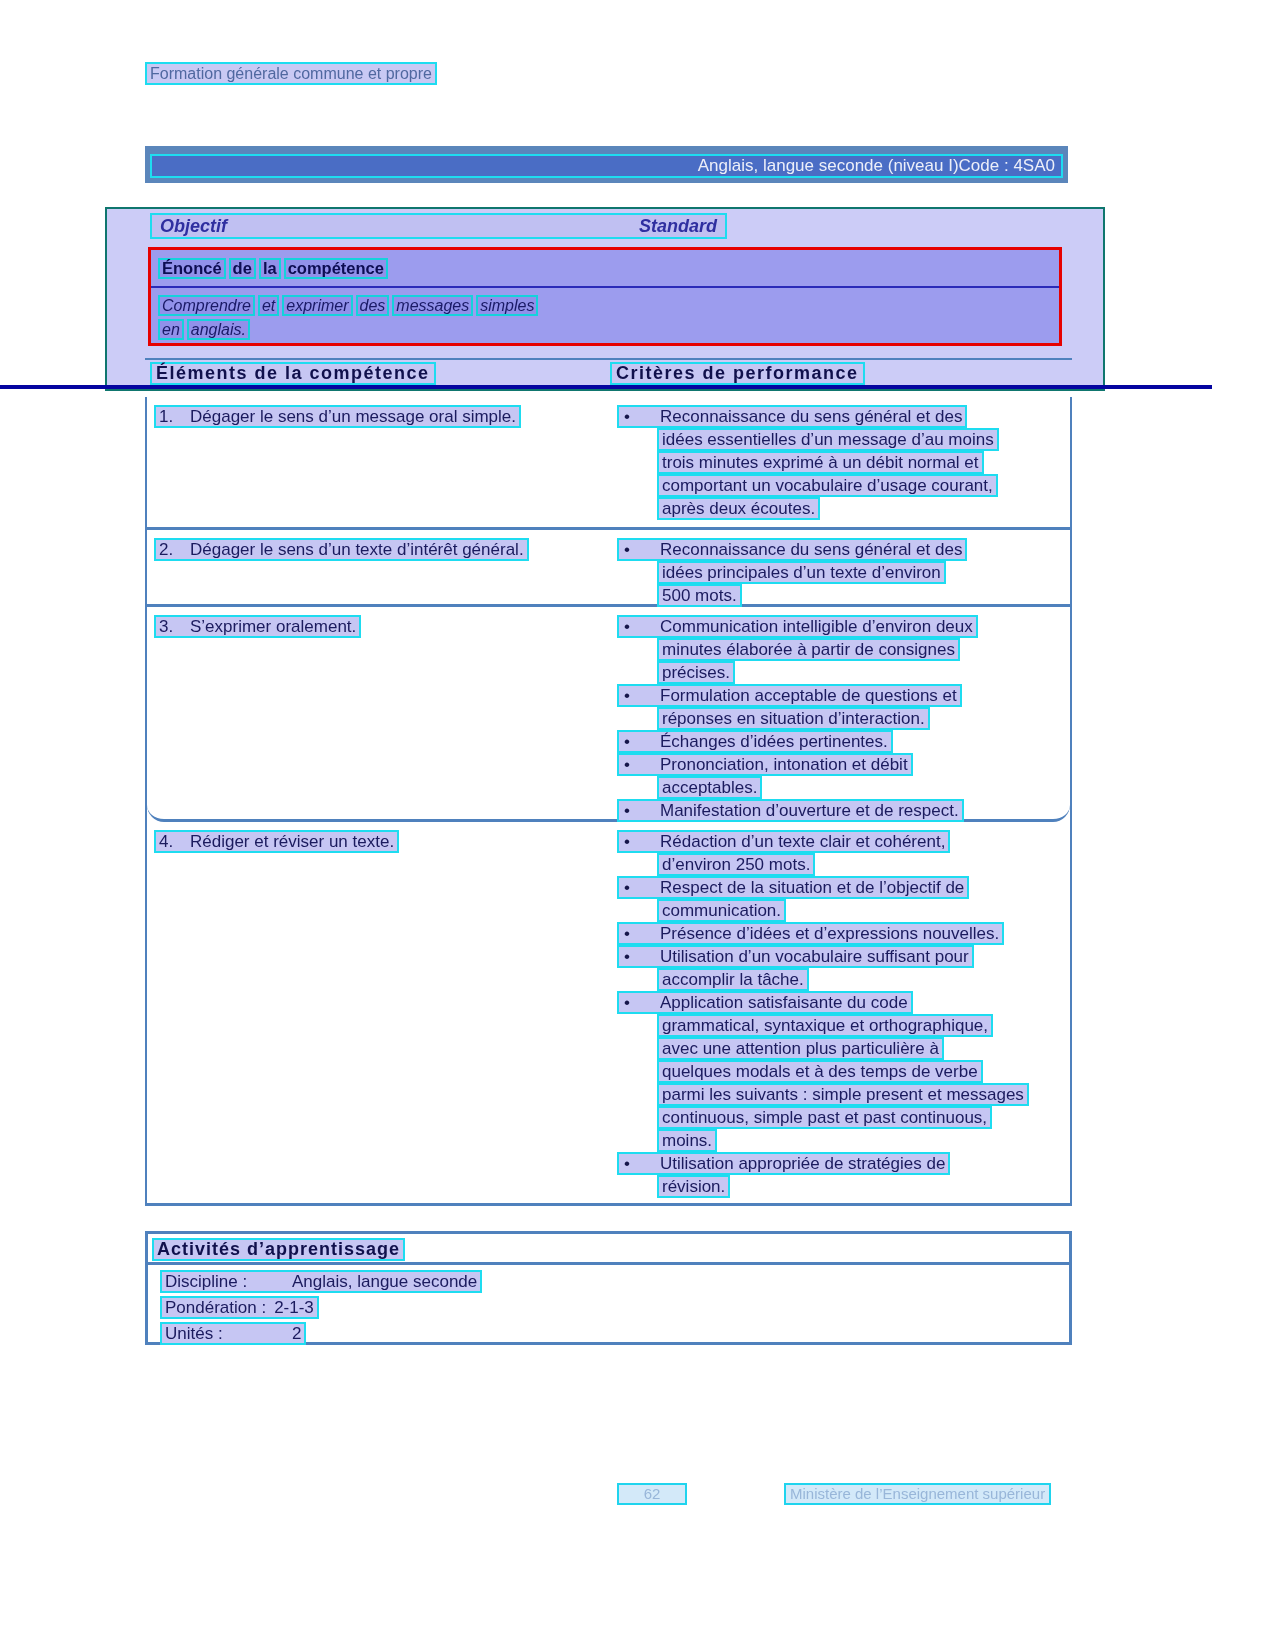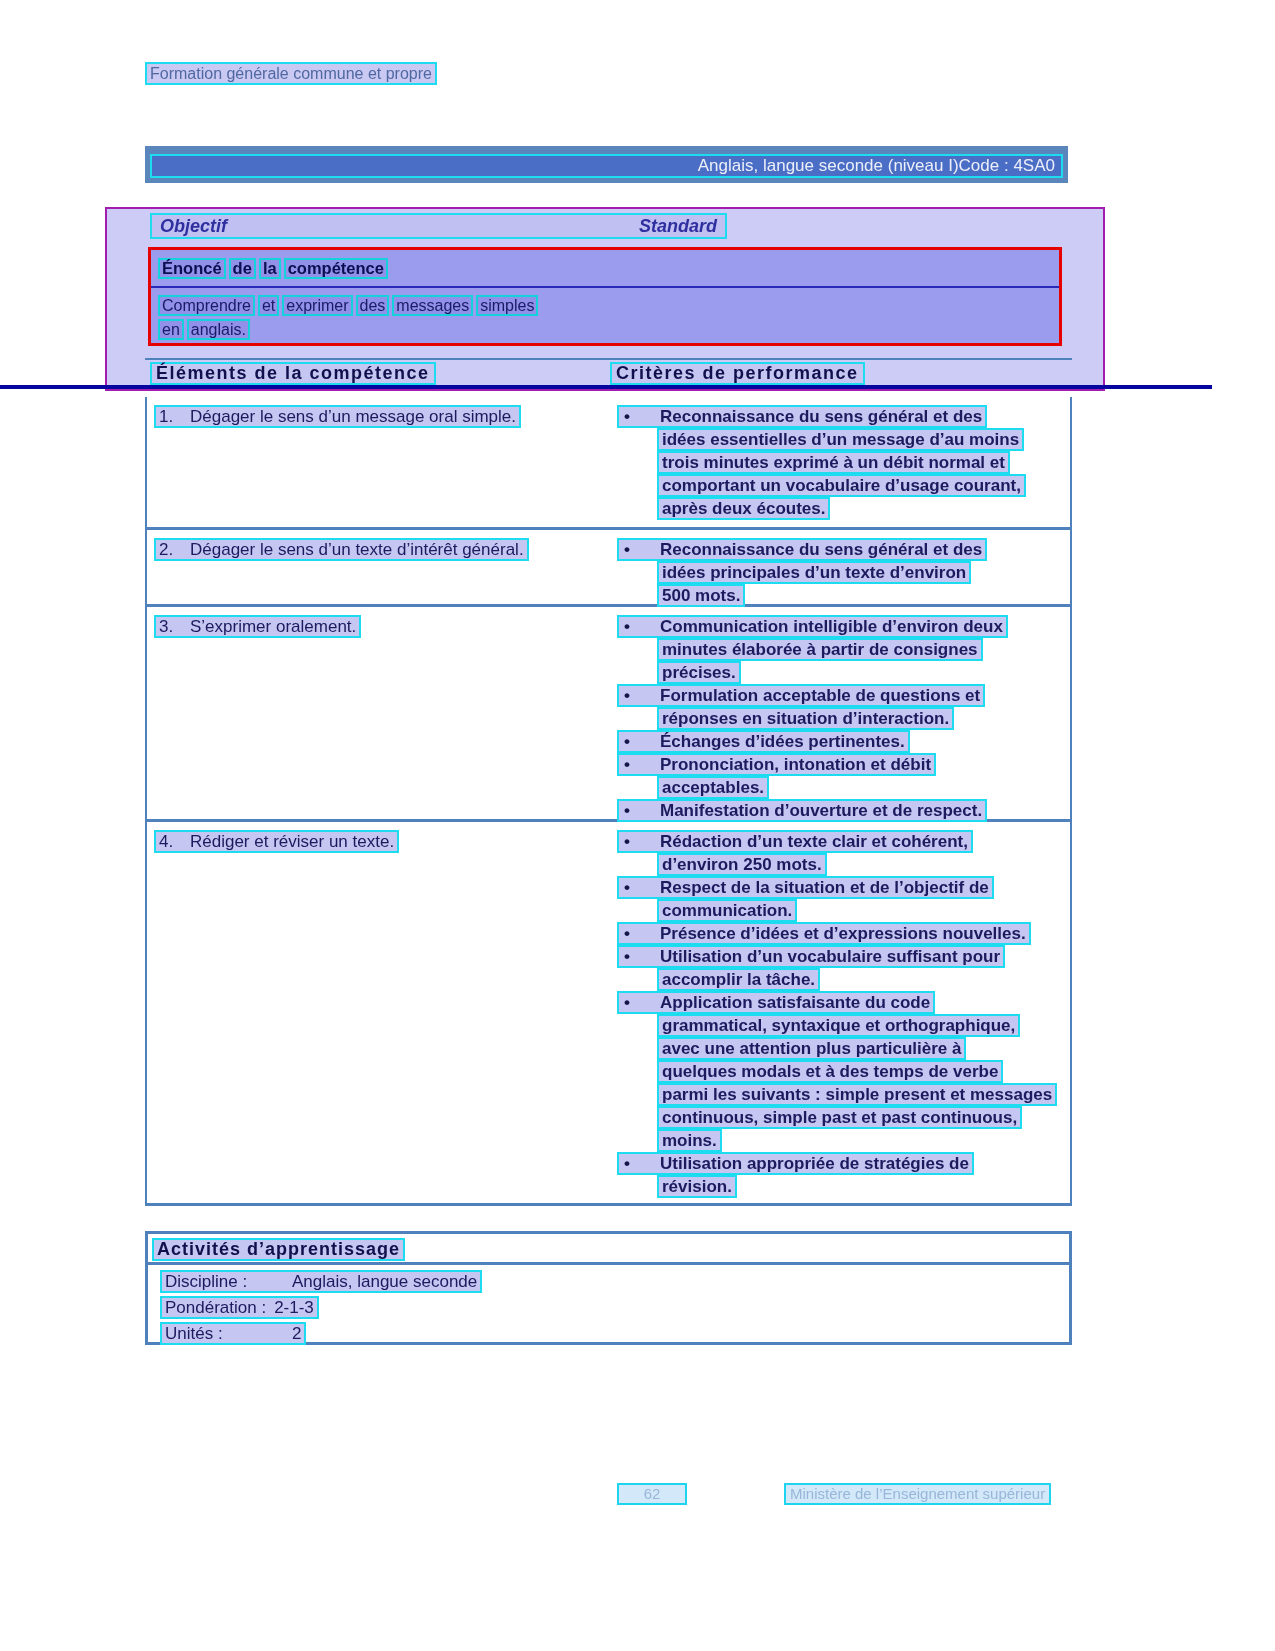--- a/index.html
+++ b/index.html
@@ -26,21 +26,21 @@
   .title-bar{position:absolute;left:145px;top:146px;width:923px;height:37px;background:#5b86bb;}
   .bar-hl{
     position:absolute;left:5px;right:5px;top:8px;bottom:5px;background:#4a6dc5;
     border:2px solid #1edcf0;display:flex;justify-content:flex-end;align-items:center;
     padding:0 6px;color:#eceff9;font-size:17px;box-sizing:border-box;white-space:nowrap;
   }
 
   
   .objectif-box{
     position:absolute;left:105px;top:207px;width:1000px;height:184px;
-    background:#ccccf7;border:2px solid #a21caf;box-sizing:border-box;
+    background:#ccccf7;border:2px solid #0f766e;box-sizing:border-box;
   }
   .os-strip{
     position:absolute;left:43px;top:4px;width:577px;height:26px;
     border:2px solid #1edcf0;background:#c0c0f2;display:flex;justify-content:space-between;
     align-items:center;padding:0 8px;box-sizing:border-box;
     font-size:18px;font-weight:bold;font-style:italic;color:#2f2fa0;
   }
   
   .enonce-box{
     position:absolute;left:41px;top:38px;width:914px;height:99px;
@@ -48,43 +48,43 @@
   }
   .enonce-title{height:38px;border-bottom:2px solid #2a2ab8;padding:8px 0 0 7px;box-sizing:border-box;}
   .enonce-body{padding:7px 0 0 7px;}
   .en-ln{height:24px;}
   .whl{
     display:inline-block;background:#9191ea;border:2px solid #14d2dc;
     padding:0 2px;margin-right:3px;line-height:17px;font-size:16px;vertical-align:top;
     white-space:nowrap;
   }
   .enonce-title .whl{font-weight:bold;font-size:16.5px;color:#0d0d52;text-align:center;}
-  .enonce-body .whl{color:#1a1a66;}
+  .enonce-body .whl{color:#1a1a66;font-style:italic;}
 
   
   .tbl-header{
     position:absolute;left:38px;bottom:4px;width:927px;height:27px;
     border-top:2px solid #4f81bd;display:flex;box-sizing:border-box;padding-top:2px;
   }
   .th-left{width:462px;padding-left:5px;box-sizing:border-box;}
   .th-right{flex:1;padding-left:3px;}
   .tbl-header .hl{font-weight:bold;font-size:18px;letter-spacing:1.5px;color:#10104c;padding:0 4px;}
   .navy-rule{position:absolute;left:-107px;bottom:0;width:1212px;height:4px;background:#0505a0;}
 
   
   .main-table{
     position:absolute;left:145px;top:397px;width:927px;background:#ffffff;
     border-left:2px solid #4f81bd;border-right:2px solid #4f81bd;border-bottom:3px solid #4f81bd;
     box-sizing:border-box;
   }
   .t-row{display:flex;border-bottom:3px solid #4f81bd;box-sizing:border-box;}
   .t-row:last-child{border-bottom:none;}
-  .row-1{height:133px;} .row-2{height:77px;} .row-3{height:215px;} .row-4{height:381px;justify-content:space-between;}
+  .row-1{height:133px;} .row-2{height:77px;} .row-3{height:215px;border-radius:17px;} .row-4{height:381px;justify-content:space-between;}
   .el-cell{width:462px;padding:8px 0 0 7px;box-sizing:border-box;}
-  .cr-cell{flex:1;padding:8px 0 12px 8px;box-sizing:border-box;font-weight:bold;}
+  .cr-cell{flex:1;padding:8px 0 12px 8px;box-sizing:border-box;}
 
   
   .act-box{
     position:absolute;left:145px;top:1231px;width:927px;height:114px;
     border:3px solid #4f81bd;background:#ffffff;box-sizing:border-box;
   }
   .act-title{height:31px;border-bottom:3px solid #4f81bd;padding:4px 0 0 4px;box-sizing:border-box;}
   .act-title .hl{font-weight:bold;font-size:18px;letter-spacing:1px;color:#10104c;}
   .act-body{padding:5px 0 0 12px;}
   .act-ln{height:26px;}

